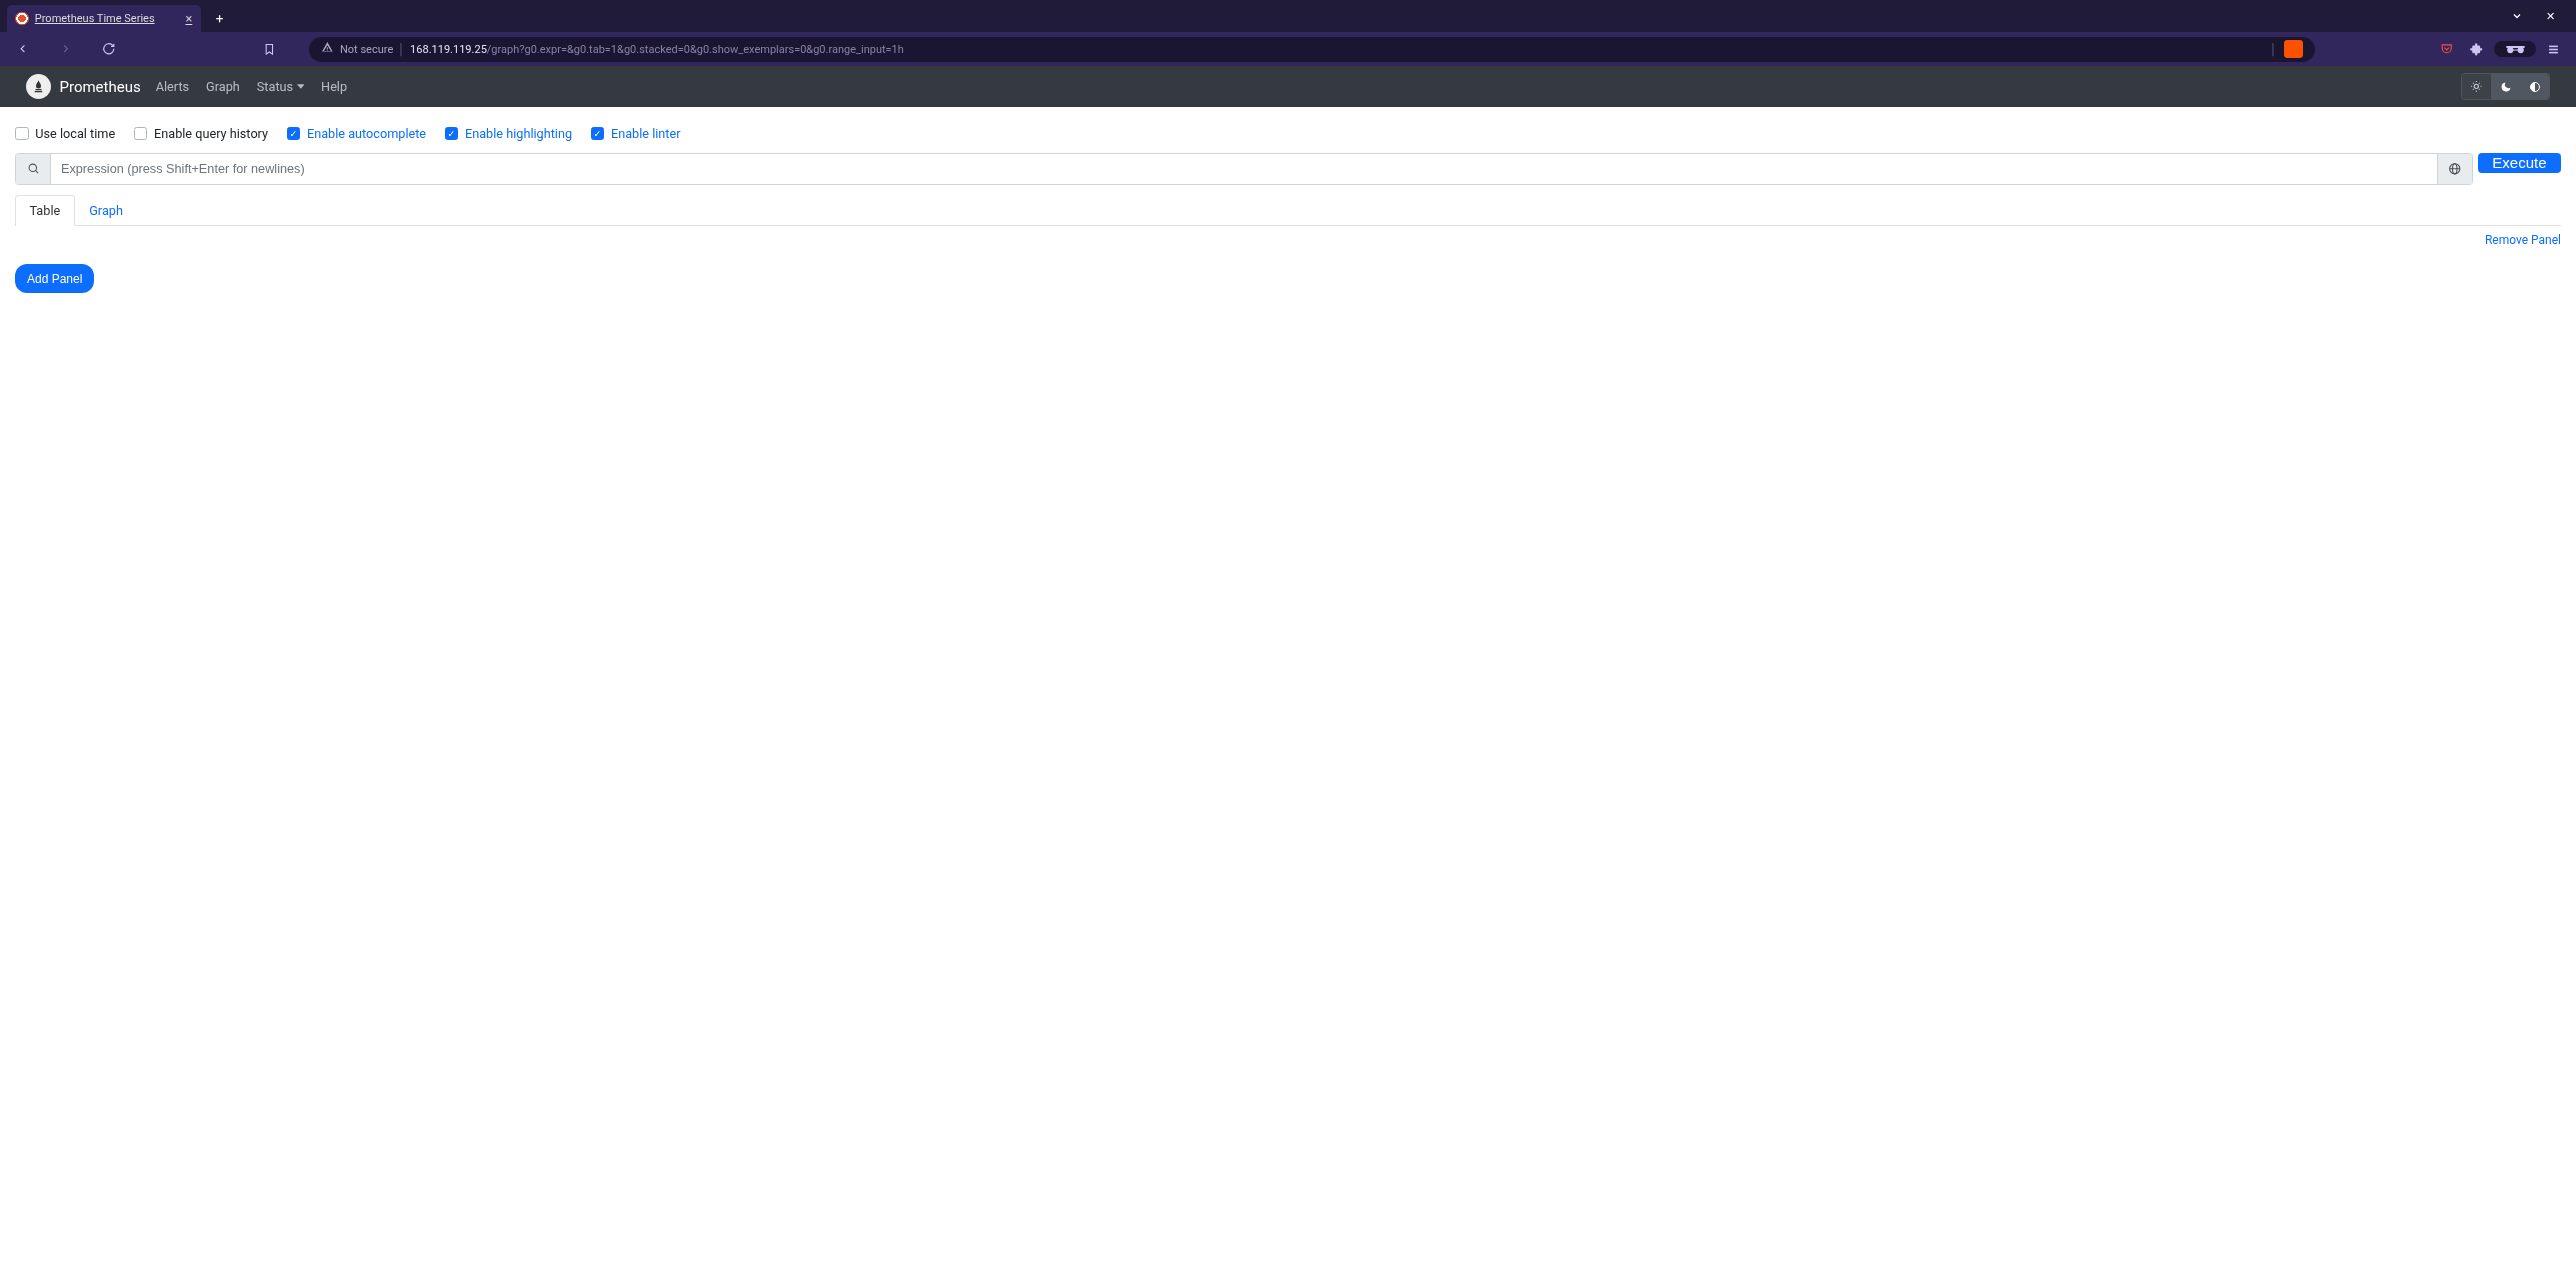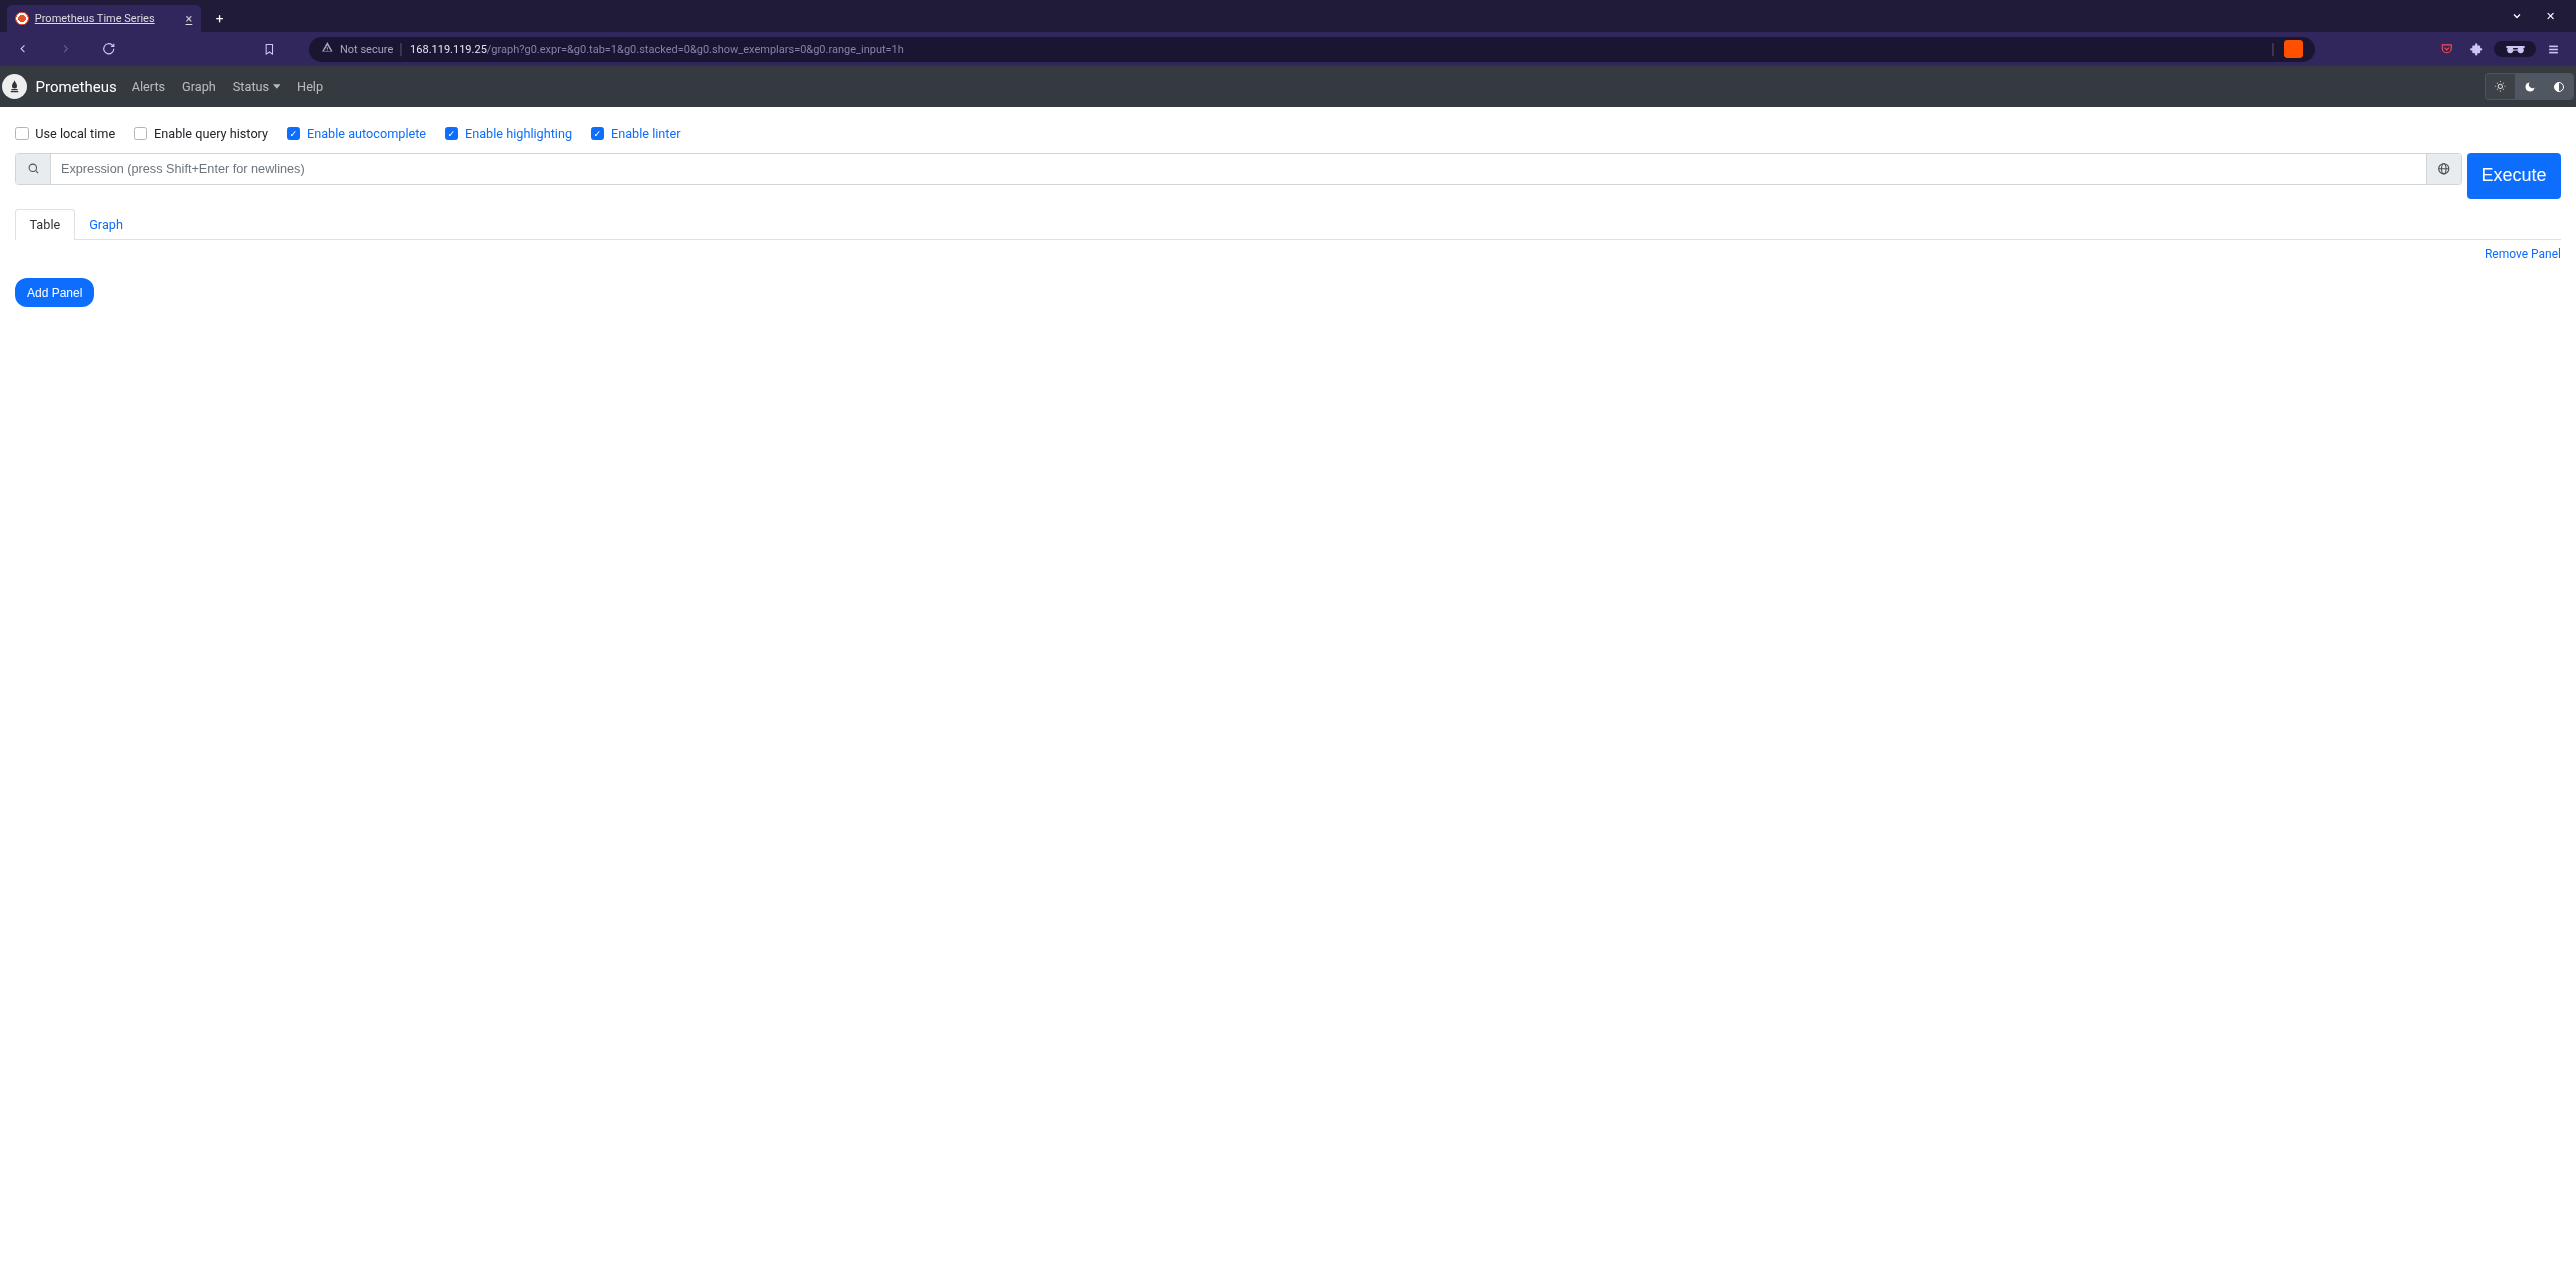--- a/index.html
+++ b/index.html
@@ -165,21 +165,21 @@
       display: flex;
       flex-direction: column;
       background: #fff;
     }
     .navbar {
       height: 41px;
       background: #353a41;
       color: #f8f8f8;
       display: flex;
       align-items: center;
-      padding: 0 2px;
+      padding: 0 26px;
     }
     .brand {
       display: flex;
       align-items: center;
       gap: 8.5px;
       margin-right: 15px;
     }
     .brand-logo {
       width: 25px; height: 25px;
       background: #eee;
@@ -286,22 +286,22 @@
       font-size: 12.7px;
       color: #495057;
     }
     .ig-input::placeholder { color: #6c757d; }
     .execute-btn {
       background: #0d6efd;
       color: #fff;
       border: 0.8px solid #0d6efd;
       border-radius: 3.4px;
       padding: 0 13.5px;
-      font-size: 18px;
-      height: 46px;
+      font-size: 15px;
+      height: 20px;
       cursor: pointer;
     }
     .tabs {
       display: flex;
       margin-top: 10px;
       border-bottom: 0.8px solid #dee2e6;
     }
     .tabb {
       padding: 7.6px 13.5px;
       cursor: pointer;

